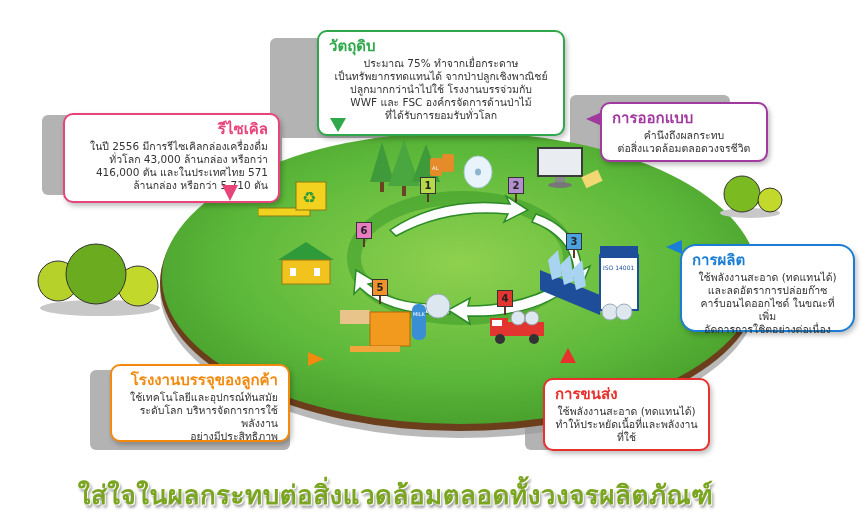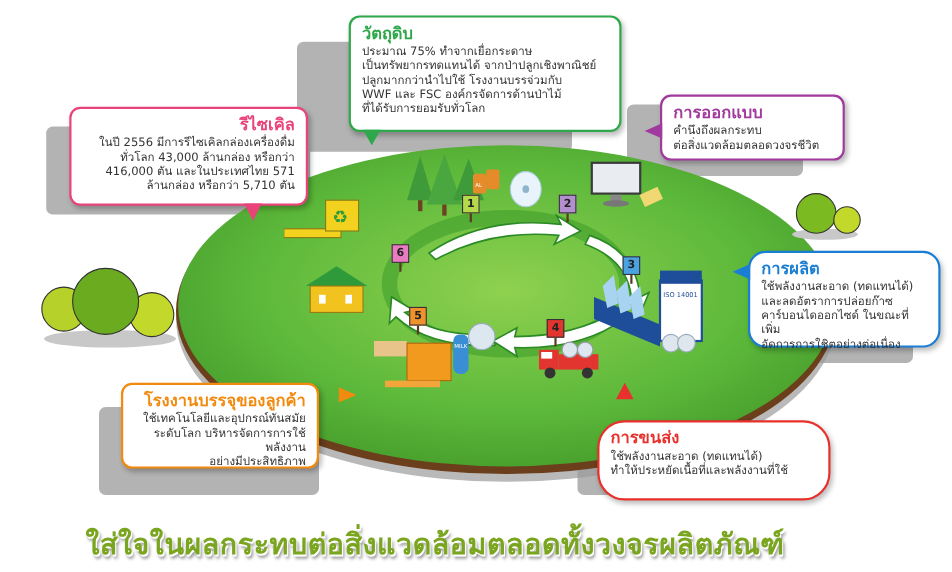--- a/index.html
+++ b/index.html
@@ -1,21 +1,21 @@
 <!DOCTYPE html>
 <html><head>
 <meta charset="utf-8">
 <style>
   html, body { margin:0; padding:0; background:#ffffff; }
   body { width:865px; height:520px; position:relative; overflow:hidden; font-family:"DejaVu Sans", sans-serif; }
   .abs { position:absolute; }
   .shadow-block { position:absolute; background:#b3b3b3; border-radius:6px; }
-  .callout { position:absolute; background:#ffffff; border:2.5px solid; border-radius:10px; box-shadow:2px 3px 5px rgba(0,0,0,0.25); padding:6px 10px; box-sizing:border-box; }
+  .callout { position:absolute; background:#ffffff; border:2.5px solid; border-radius:10px; box-shadow:2px 3px 5px rgba(0,0,0,0.25); padding:6px 10px; box-sizing:border-box;margin-top:16px; }
   .callout h3 { margin:0 0 2px 0; font-size:15px; font-weight:bold; line-height:17px; }
-  .callout p { margin:0; font-size:10.5px; line-height:13px; color:#333; }
+  .callout p { margin:0; font-size:10.5px; line-height:13px; color:#333;text-align:center; }
   .callout.right h3, .callout.right p { text-align:right; }
   .tail { position:absolute; width:0; height:0; }
   .footer-title { position:absolute; left:0; width:791px; top:474px; text-align:center; font-size:26px; font-weight:bold; color:#7aa51e; text-shadow:1px 1px 0 #fff, 2px 3px 3px rgba(0,0,0,0.45); letter-spacing:0.5px; }
   .sign { position:absolute; width:14px; height:15px; border:1px solid #333; font-size:10px; font-weight:bold; text-align:center; line-height:15px; color:#222; }
   .sign::after { content:""; position:absolute; left:6px; top:16px; width:2px; height:8px; background:#5a3a1e; }
 </style>
 </head>
 <body>
 
 <div class="shadow-block" style="left:270px; top:38px; width:250px; height:100px;"></div>
@@ -162,21 +162,21 @@
 
 <div class="callout" style="left:680px; top:228px; width:175px; height:88px; border-color:#1a7fd4;border-radius:16px;">
   <h3 style="color:#1a7fd4;">การผลิต</h3>
   <p>ใช้พลังงานสะอาด (ทดแทนได้)</p>
   <p>และลดอัตราการปล่อยก๊าซ</p>
   <p>คาร์บอนไดออกไซด์ ในขณะที่เพิ่ม</p>
   <p>อัดการการใชิตอย่างต่อเนื่อง</p>
 </div>
 <div class="tail" style="left:666px; top:240px; border-top:7px solid transparent; border-bottom:7px solid transparent; border-right:16px solid #1a7fd4;"></div>
 
-<div class="callout" style="left:543px; top:382px; width:212px; height:73px; border-color:#e8302c;border-radius:25px;">
+<div class="callout" style="left:543px; top:362px; width:167px; height:73px; border-color:#e8302c;">
   <h3 style="color:#e8302c;">การขนส่ง</h3>
   <p>ใช้พลังงานสะอาด (ทดแทนได้)</p>
   <p>ทำให้ประหยัดเนื้อที่และพลังงานที่ใช้</p>
 </div>
 <div class="tail" style="left:560px; top:348px; border-left:8px solid transparent; border-right:8px solid transparent; border-bottom:15px solid #e8302c;"></div>
 
 <div class="callout right" style="left:110px; top:348px; width:180px; height:78px; border-color:#f28a0f;">
   <h3 style="color:#f28a0f;">โรงงานบรรจุของลูกค้า</h3>
   <p>ใช้เทคโนโลยีและอุปกรณ์ทันสมัย</p>
   <p>ระดับโลก บริหารจัดการการใช้พลังงาน</p>

